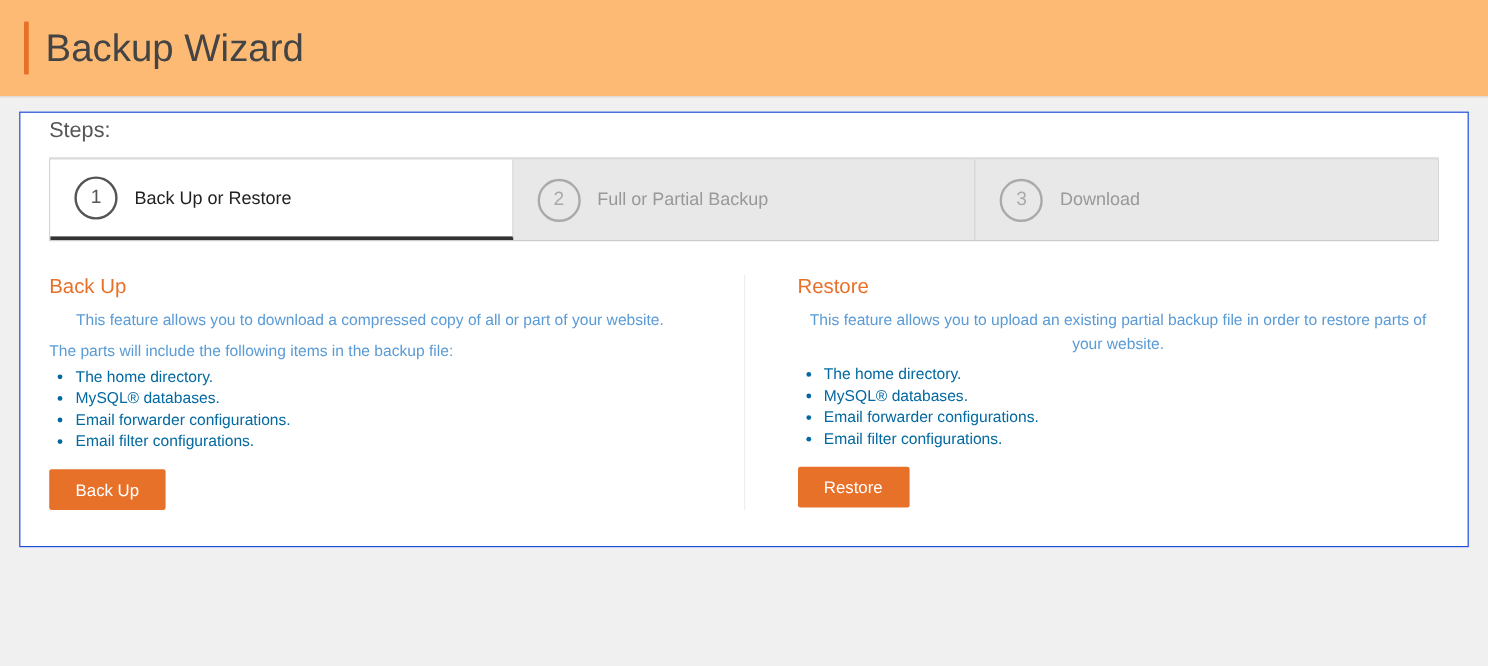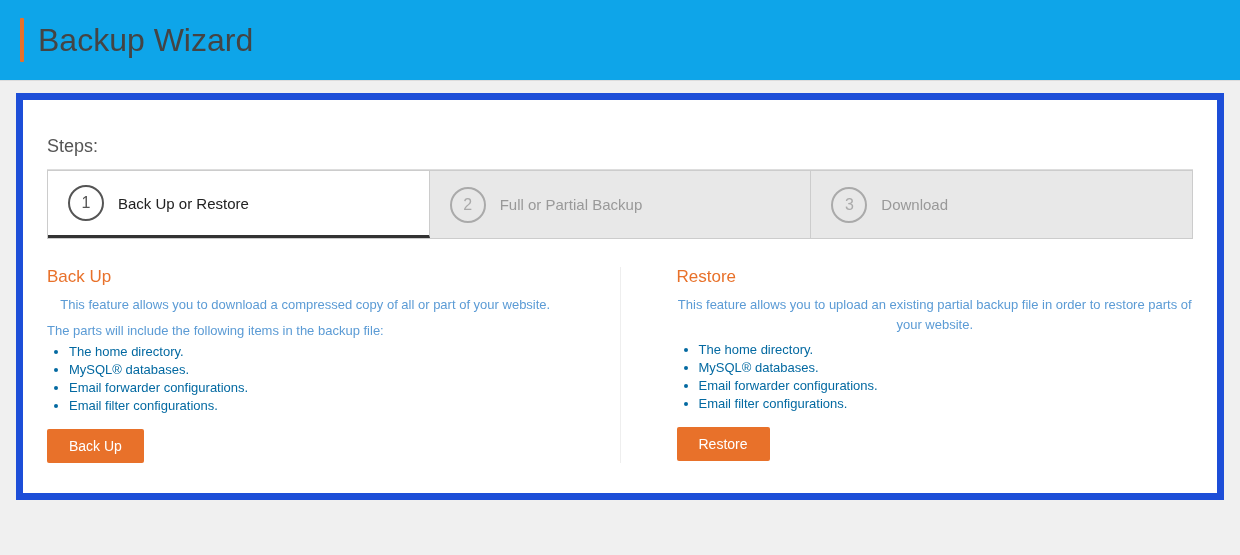--- a/index.html
+++ b/index.html
@@ -5,21 +5,21 @@
     * { box-sizing: border-box; margin: 0; padding: 0; }
     body {
       font-family: Arial, sans-serif;
       background: #f0f0f0;
       min-height: 555px;
       width: 1240px;
     }
 
     
     .page-header {
-      background: #0ea5e9;
+      background: #fdba74;
       padding: 18px 24px 18px 20px;
       display: flex;
       align-items: center;
       border-bottom: 1px solid #ddd;
     }
     .page-header-accent {
       width: 4px;
       height: 44px;
       background: #e8712a;
       margin-right: 14px;
@@ -28,22 +28,22 @@
     .page-title {
       font-size: 32px;
       font-weight: 300;
       color: #444;
     }
 
     
     .main-content {
       background: #fff;
       margin: 12px 16px;
-      border: 7px solid #1d4ed8;
-      padding: 36px 24px 30px 24px;
+      border: 1px solid #1d4ed8;
+      padding: 4px 24px 30px 24px;
     }
 
     
     .steps-label {
       font-size: 18px;
       color: #555;
       margin-bottom: 12px;
     }
 
     .steps-divider {
@@ -98,21 +98,21 @@
       color: #999;
     }
     .step-tab.active .step-label {
       font-weight: normal;
       color: #222;
     }
 
     
     .two-col {
       display: flex;
-      gap: 56px;
+      gap: 44px;
     }
 
     .col {
       flex: 1;
     }
 
     .section-title {
       font-size: 17px;
       color: #e8712a;
       margin-bottom: 8px;

